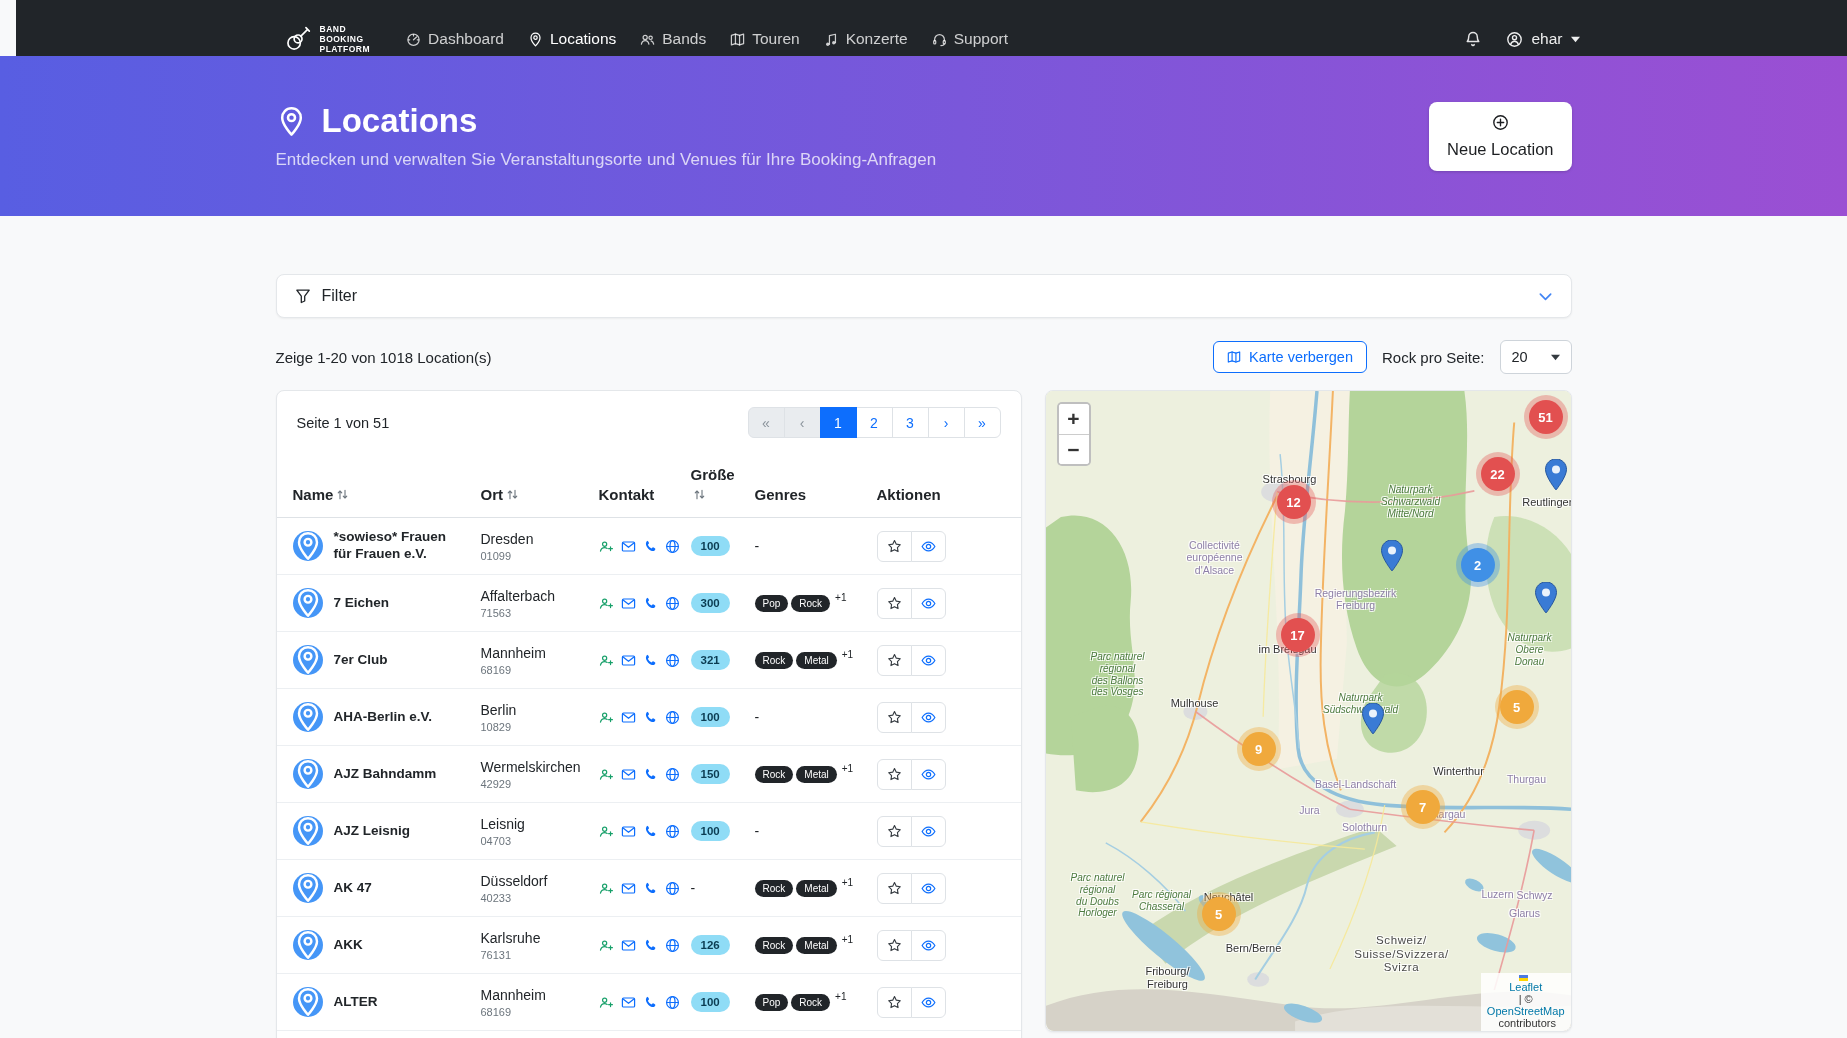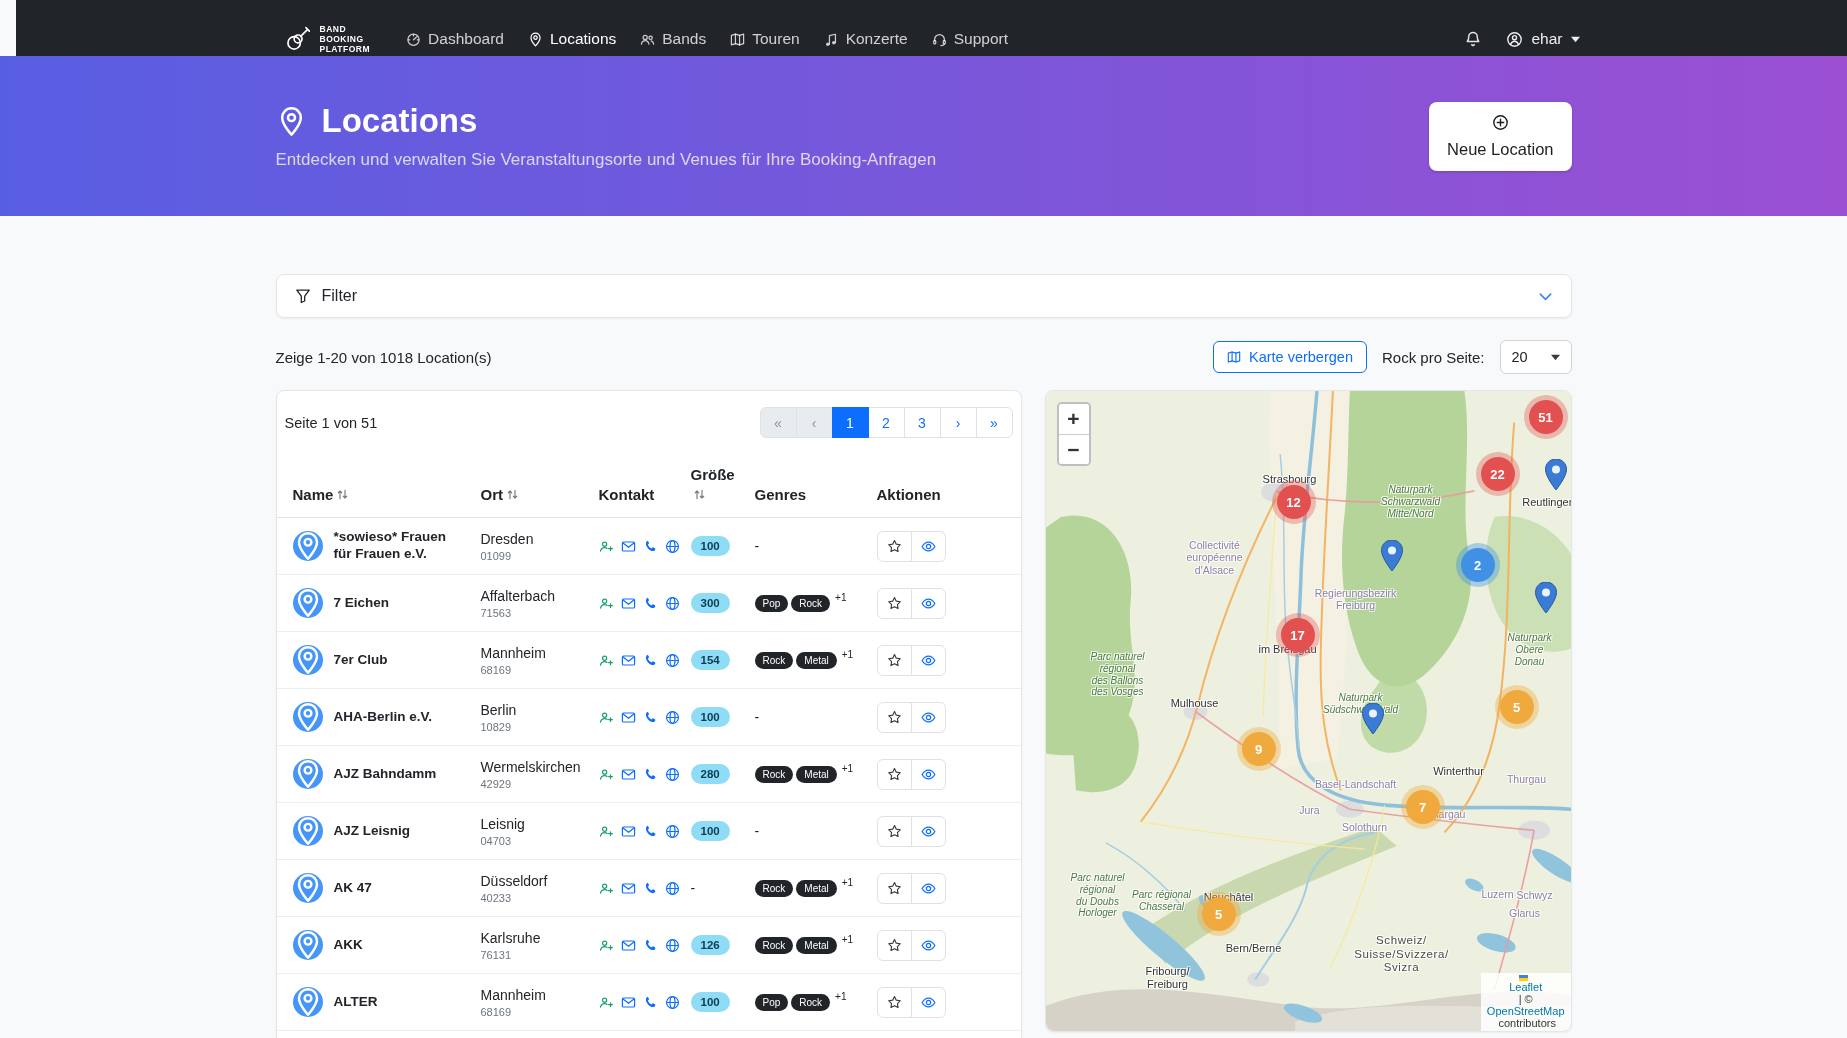--- a/index.html
+++ b/index.html
@@ -48,21 +48,21 @@
   .hide-map-btn { display:flex; align-items:center; gap:8px; background:#fff; border:1px solid #0d6efd; color:#0d6efd; border-radius:6px; padding:7px 13px; font-size:14.5px; font-family:inherit; cursor:pointer; }
   .hide-map-btn .icon { font-size:14px; }
   .ipp-label { font-size:15px; }
   .ipp-select { width:72px; height:34px; border:1px solid #ced4da; border-radius:6px; background:#fff; display:flex; align-items:center; justify-content:space-between; padding:0 11px; font-size:14.5px; cursor:pointer; }
   .ipp-select .caret-dark { font-size:9px; color:#343a40; }
 
   .content-row { display:flex; gap:23px; margin-top:16px; align-items:flex-start; }
 
   
   .table-card { flex:0 0 746px; overflow:hidden; }
-  .table-topbar { display:flex; align-items:center; justify-content:space-between; padding:16px 8px; }
+  .table-topbar { display:flex; align-items:center; justify-content:space-between; padding:16px 20px; }
   .page-info { font-size:14.5px; }
   .pagination { display:flex; list-style:none; }
   .page-btn { min-width:37px; height:31px; display:flex; align-items:center; justify-content:center; border:1px solid #dee2e6; background:#fff; color:#0d6efd; font-size:14px; margin-left:-1px; cursor:pointer; padding:0 6px; }
   .page-btn.disabled { background:#e9ecef; color:#8a939b; }
   .page-btn.active { background:#0d6efd; border-color:#0d6efd; color:#fff; z-index:1; }
   .page-btn:first-child { border-radius:6px 0 0 6px; margin-left:0; }
   .page-btn:last-child { border-radius:0 6px 6px 0; }
 
   table { width:100%; border-collapse:collapse; table-layout:fixed; }
   thead th { text-align:left; font-size:15px; font-weight:700; padding:12px 8px 14px; vertical-align:bottom; border-bottom:1px solid #dee2e6; }
@@ -511,21 +511,21 @@
                   </span>
                   <span class="icon">
                     <svg viewBox="0 0 16 16" fill="none" stroke="currentColor" stroke-width="1.3" stroke-linecap="round" stroke-linejoin="round">
                       <circle cx="8" cy="8" r="6.3"></circle>
                       <ellipse cx="8" cy="8" rx="2.7" ry="6.3"></ellipse>
                       <path d="M1.7 8 H14.3"></path>
                     </svg>
                   </span>
                 </div>
               </td>
-              <td><span class="size-badge">154</span></td>
+              <td><span class="size-badge">321</span></td>
               <td>
                 <div class="genres-wrap">
                   <span class="genre-pill">Rock</span>
                   <span class="genre-pill">Metal</span>
                   <span class="genre-more">+1</span>
                 </div>
               </td>
               <td>
                 <div class="action-group">
                   <button class="action-btn">
@@ -651,21 +651,21 @@
                   </span>
                   <span class="icon">
                     <svg viewBox="0 0 16 16" fill="none" stroke="currentColor" stroke-width="1.3" stroke-linecap="round" stroke-linejoin="round">
                       <circle cx="8" cy="8" r="6.3"></circle>
                       <ellipse cx="8" cy="8" rx="2.7" ry="6.3"></ellipse>
                       <path d="M1.7 8 H14.3"></path>
                     </svg>
                   </span>
                 </div>
               </td>
-              <td><span class="size-badge">280</span></td>
+              <td><span class="size-badge">150</span></td>
               <td>
                 <div class="genres-wrap">
                   <span class="genre-pill">Rock</span>
                   <span class="genre-pill">Metal</span>
                   <span class="genre-more">+1</span>
                 </div>
               </td>
               <td>
                 <div class="action-group">
                   <button class="action-btn">

